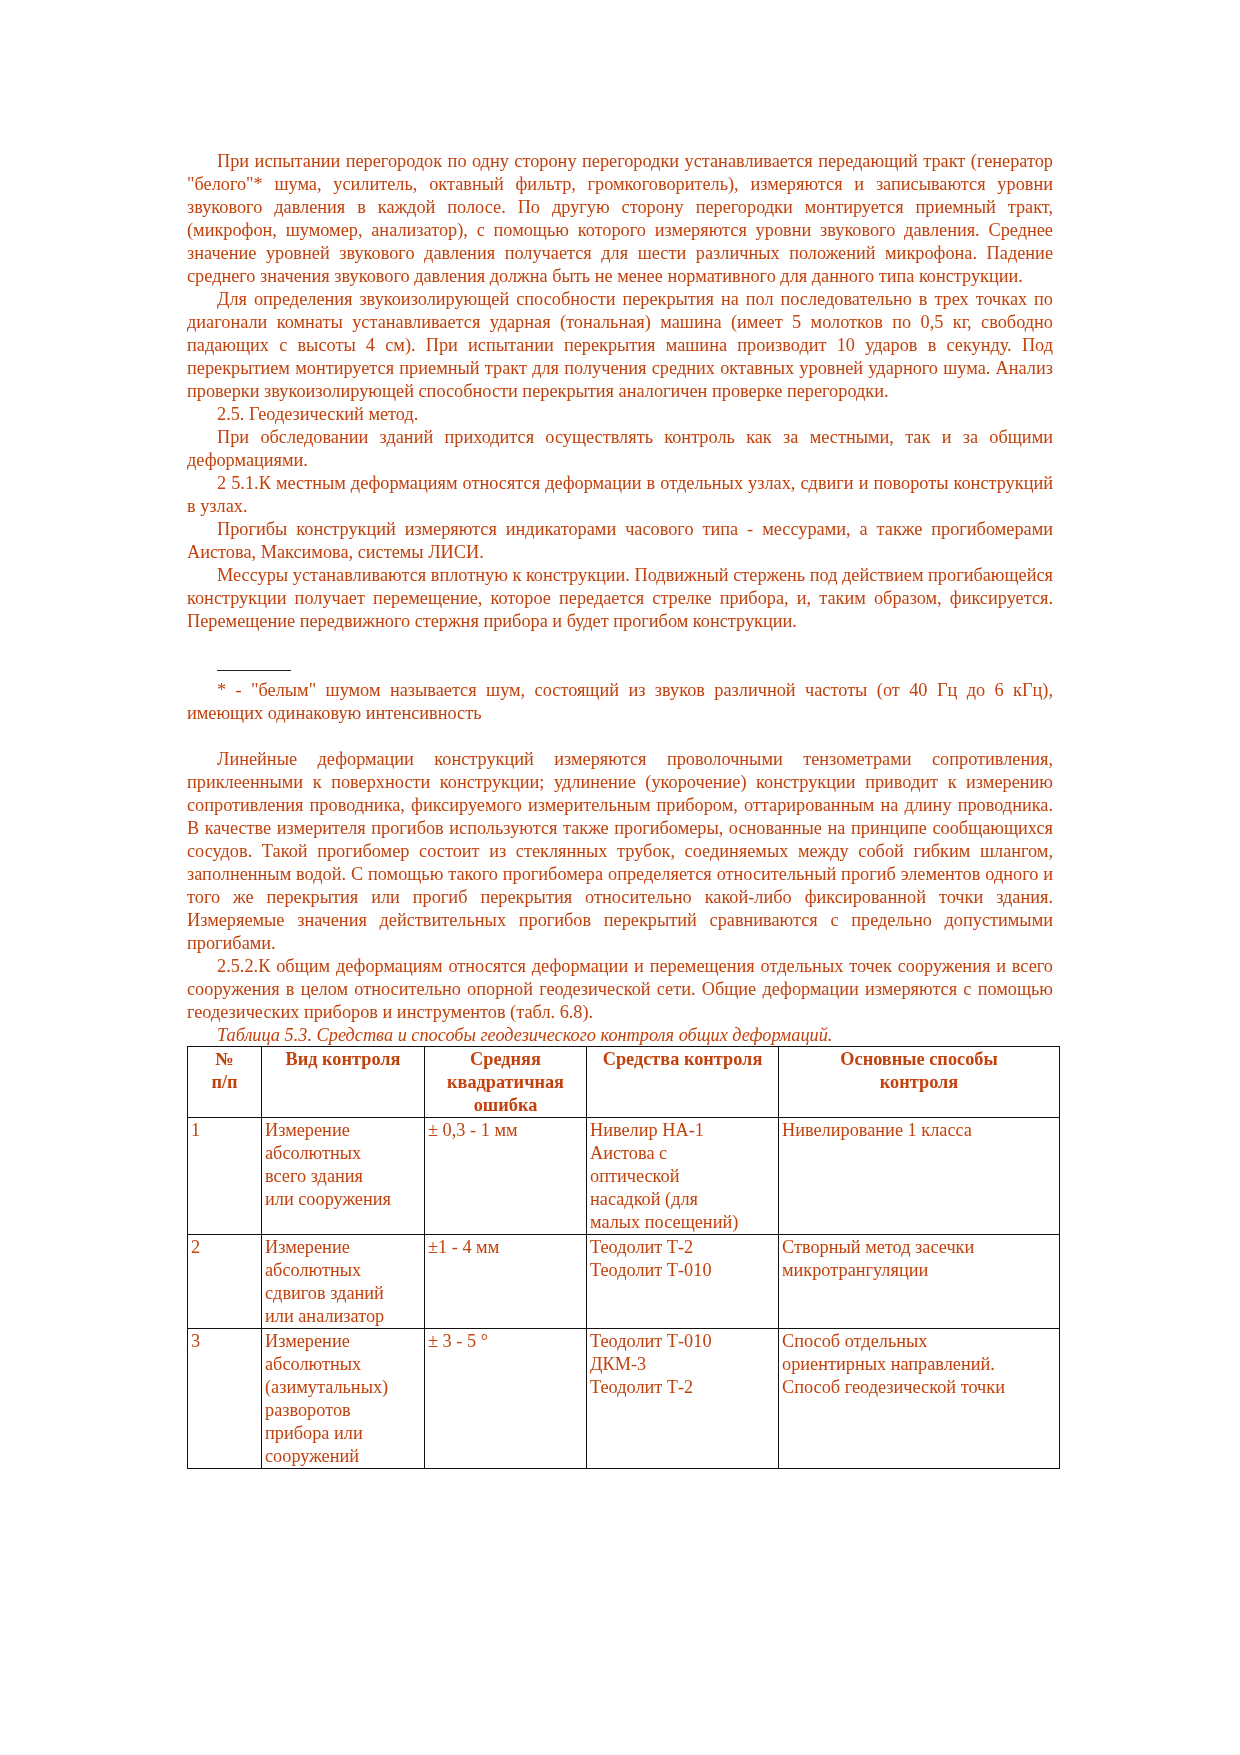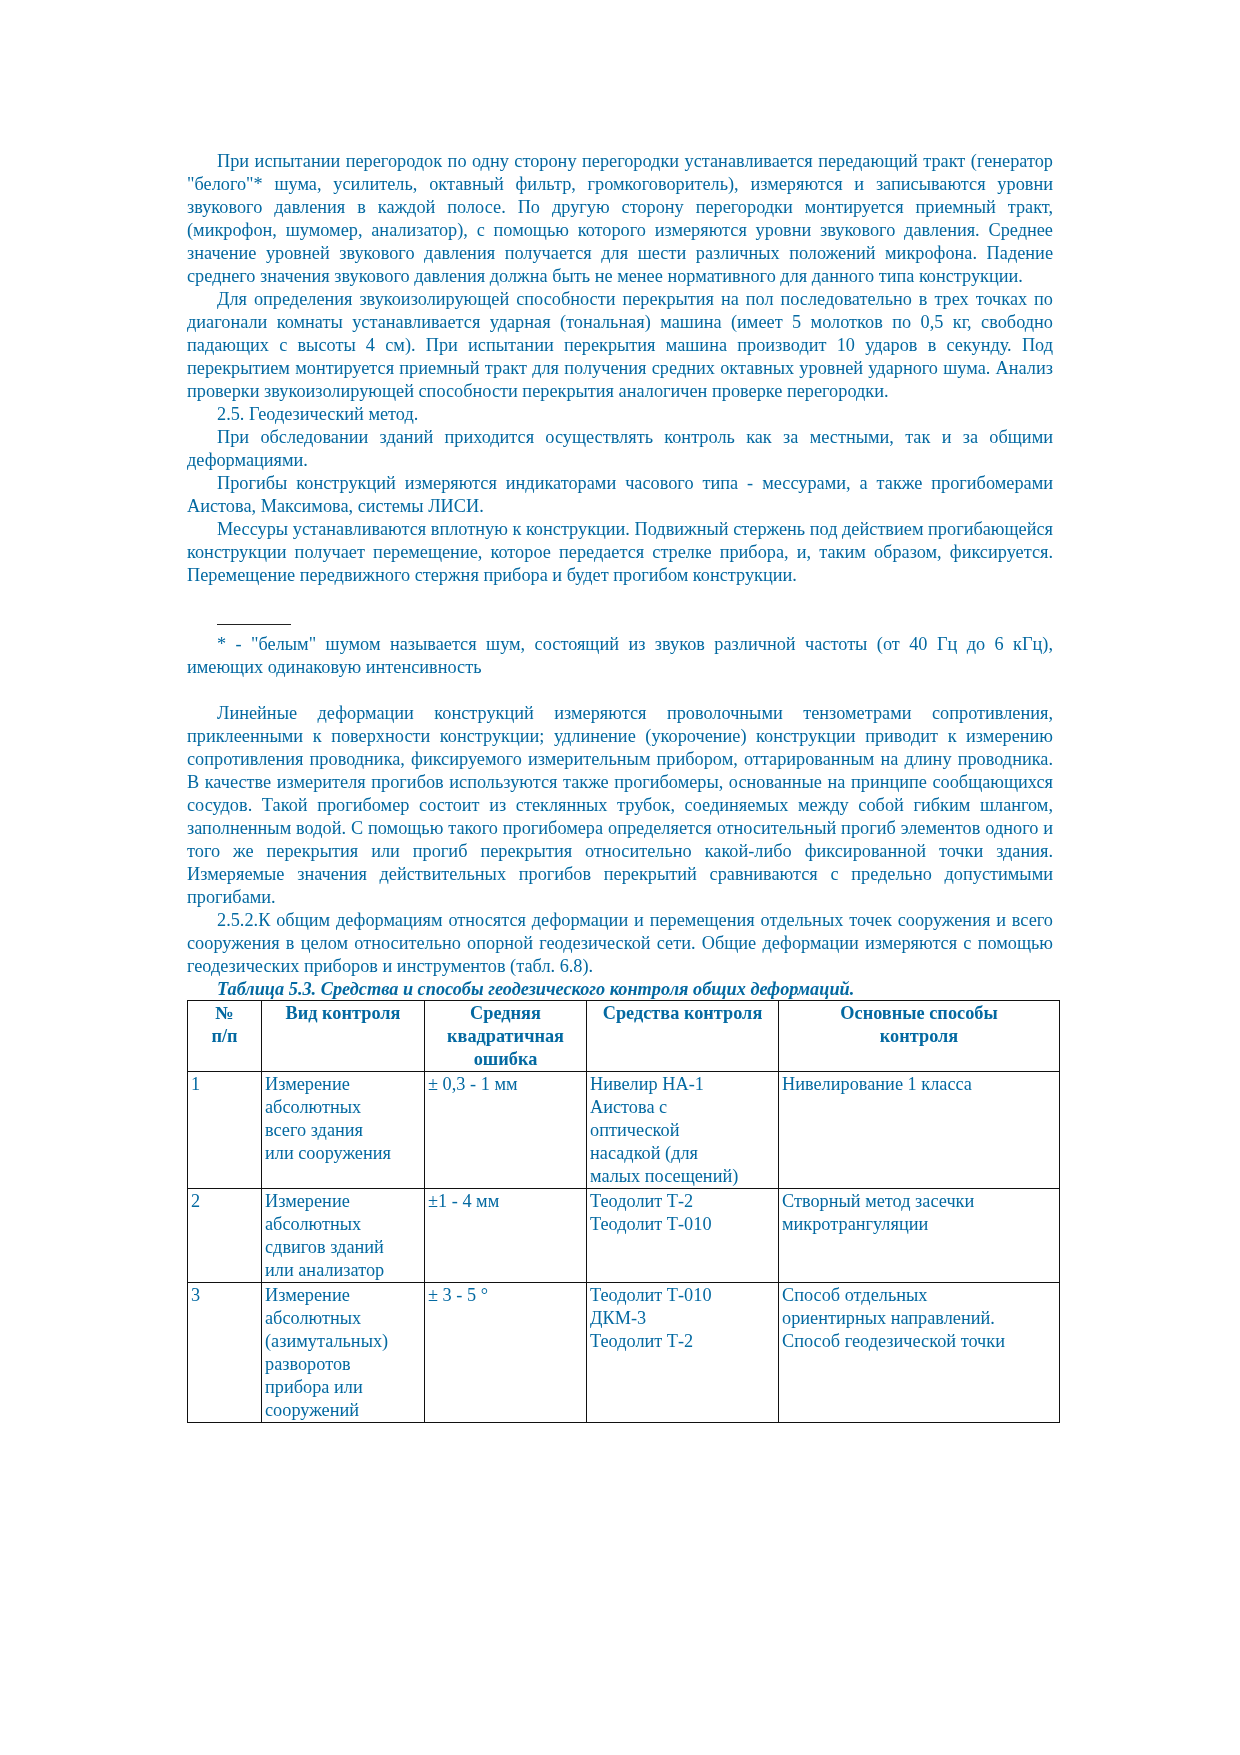--- a/index.html
+++ b/index.html
@@ -1,46 +1,47 @@
 <!DOCTYPE html>
 <html><head>
 <meta charset="utf-8">
 <style>
   html, body { margin: 0; padding: 0; background: #ffffff; }
   body { width: 1240px; height: 1755px; position: relative; overflow: hidden; }
   .page {
     position: absolute; left: 187px; top: 150px; width: 866px;
     font-family: "Liberation Serif", "DejaVu Serif", serif;
-    font-size: 18.3px; line-height: 23px; color: #0369a1;
+    font-size: 18.3px; line-height: 23px; color: #c2410c;
   }
   .page p { margin: 0; text-align: justify; text-indent: 30px; }
   .page p.sep { text-indent: 30px; height: 23px; margin-top: 0px; }
   .page p.sep span { display: inline-block; width: 74px; border-bottom: 1px solid #222; height: 14px; vertical-align: top; }
   .blank { height: 23px; }
   .caption {
-    margin: 17px 0 0 0; text-indent: 30px; font-style: italic; font-weight: bold;
+    margin: 17px 0 0 0; text-indent: 30px; font-style: italic; font-weight: normal;
     text-align: left; line-height: 22px;
   }
   table.tbl {
     border-collapse: collapse; width: 872px; margin-left: 0; table-layout: fixed;
     font-family: "Liberation Serif", "DejaVu Serif", serif; font-size: 18.3px; line-height: 23px;
   }
   table.tbl th, table.tbl td { border: 1.6px solid #111; vertical-align: top; padding: 1px 3px 0 3px; }
   table.tbl th { font-weight: bold; text-align: center; }
   table.tbl td { text-align: left; }
   .cell-line { display: block; }
 </style>
 </head>
 <body>
 
 <div class="page">
   <p>При испытании перегородок по одну сторону перегородки устанавливается передающий тракт (генератор "белого"* шума, усилитель, октавный фильтр, громкоговоритель), измеряются и записываются уровни звукового давления в каждой полосе. По другую сторону перегородки монтируется приемный тракт, (микрофон, шумомер, анализатор), с помощью которого измеряются уровни звукового давления. Среднее значение уровней звукового давления получается для шести различных положений микрофона. Падение среднего значения звукового давления должна быть не менее нормативного для данного типа конструкции.</p>
   <p>Для определения звукоизолирующей способности перекрытия на пол последовательно в трех точках по диагонали комнаты устанавливается ударная (тональная) машина (имеет 5 молотков по 0,5 кг, свободно падающих с высоты 4 см). При испытании перекрытия машина производит 10 ударов в секунду. Под перекрытием монтируется приемный тракт для получения средних октавных уровней ударного шума. Анализ проверки звукоизолирующей способности перекрытия аналогичен проверке перегородки.</p>
   <p>2.5. Геодезический метод.</p>
   <p>При обследовании зданий приходится осуществлять контроль как за местными, так и за общими деформациями.</p>
+  <p>2 5.1.К местным деформациям относятся деформации в отдельных узлах, сдвиги и повороты конструкций в узлах.</p>
   <p>Прогибы конструкций измеряются индикаторами часового типа - мессурами, а также прогибомерами Аистова, Максимова, системы ЛИСИ.</p>
   <p>Мессуры устанавливаются вплотную к конструкции. Подвижный стержень под действием прогибающейся конструкции получает перемещение, которое передается стрелке прибора, и, таким образом, фиксируется. Перемещение передвижного стержня прибора и будет прогибом конструкции.</p>
   <div class="blank"></div>
   <p class="sep"><span></span></p>
   <p>* - "белым" шумом называется шум, состоящий из звуков различной частоты (от 40 Гц до 6 кГц), имеющих одинаковую интенсивность</p>
   <div class="blank"></div>
   <p>Линейные деформации конструкций измеряются проволочными тензометрами сопротивления, приклеенными к поверхности конструкции; удлинение (укорочение) конструкции приводит к измерению сопротивления проводника, фиксируемого измерительным прибором, оттарированным на длину проводника. В качестве измерителя прогибов используются также прогибомеры, основанные на принципе сообщающихся сосудов. Такой прогибомер состоит из стеклянных трубок, соединяемых между собой гибким шлангом, заполненным водой. С помощью такого прогибомера определяется относительный прогиб элементов одного и того же перекрытия или прогиб перекрытия относительно какой-либо фиксированной точки здания. Измеряемые значения действительных прогибов перекрытий сравниваются с предельно допустимыми прогибами.</p>
   <p>2.5.2.К общим деформациям относятся деформации и перемещения отдельных точек сооружения и всего сооружения в целом относительно опорной геодезической сети. Общие деформации измеряются с помощью геодезических приборов и инструментов (табл. 6.8).</p>
 
   <p class="caption">Таблица 5.3. Средства и способы геодезического контроля общих деформаций.</p>

